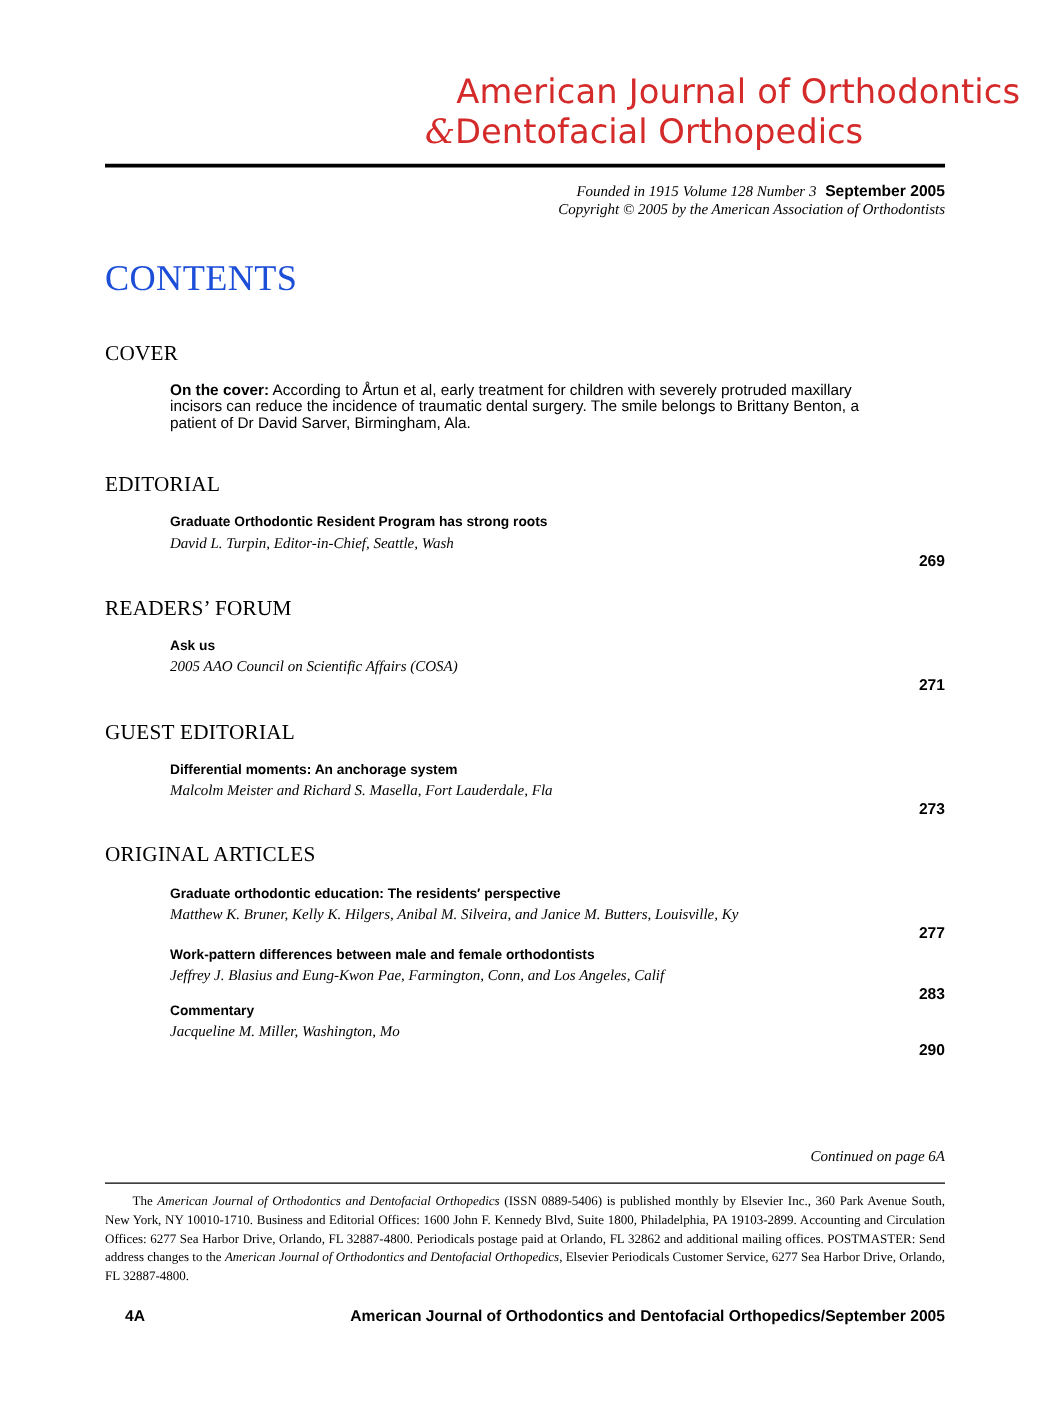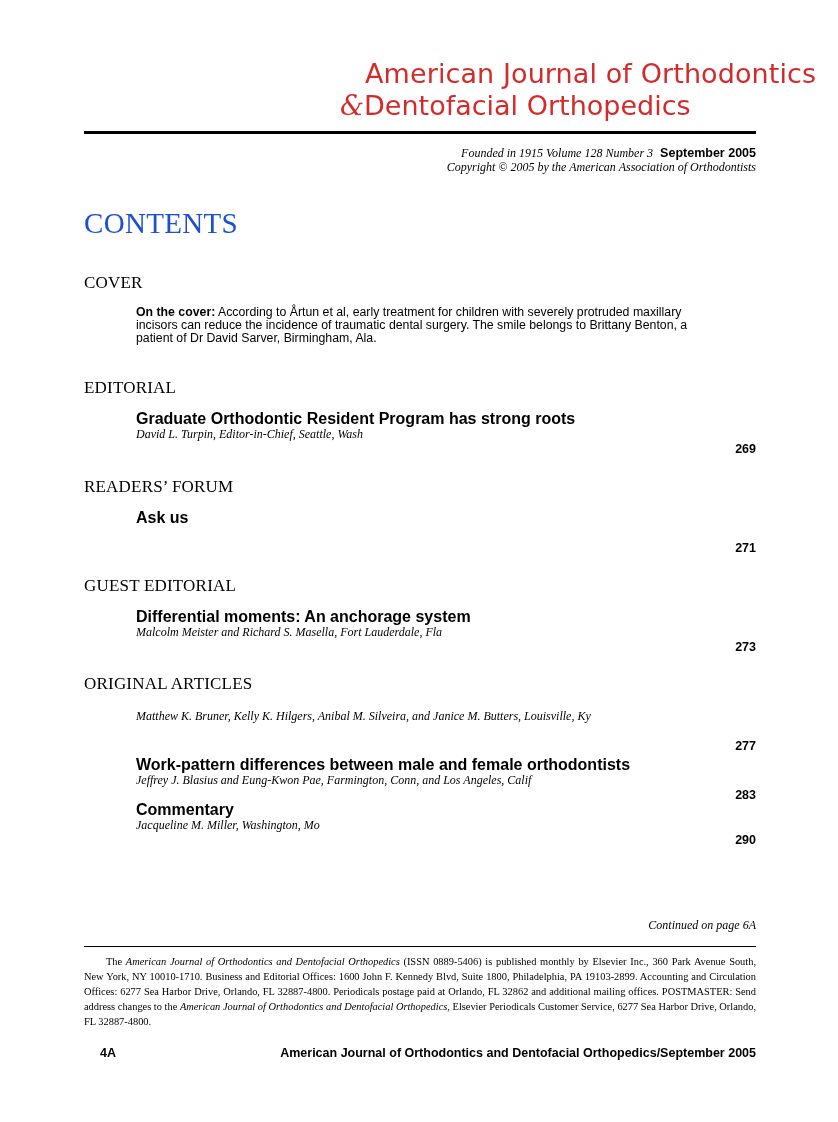--- a/index.html
+++ b/index.html
@@ -17,21 +17,21 @@
       font-family: "Liberation Serif", serif; font-size: 12px; line-height: 14px; }
     .issue-info .it { font-style: italic; }
     .issue-info .date { font-family: "Liberation Sans", sans-serif; font-weight: bold; font-style: normal; font-size: 12.5px; margin-left: 4px; }
 
     .contents-title { position: absolute; left: 84px; top: 207px; font-family: "Liberation Serif", serif;
       font-size: 29px; color: #1d4ed8; letter-spacing: 0.3px; }
 
     .section-head { position: absolute; left: 84px; font-family: "Liberation Serif", serif; font-size: 17px; letter-spacing: 0.2px; }
 
     .entry { position: absolute; left: 136px; width: 620px; }
-    .entry .title { font-family: "Liberation Sans", sans-serif; font-size: 16px; font-weight: bold; line-height: 15px; }
+    .entry .title { font-family: "Liberation Sans", sans-serif; font-size: 11px; font-weight: bold; line-height: 15px; }
     .entry .authors { font-family: "Liberation Serif", serif; font-style: italic; font-size: 12px; line-height: 16px; }
     .entry .page { position: absolute; right: 0; top: 0; font-family: "Liberation Sans", sans-serif; font-weight: bold; font-size: 12.5px; line-height: 15px; margin-top: 31px; }
 
     .cover-text { position: absolute; left: 136px; top: 306px; width: 560px; font-family: "Liberation Sans", sans-serif;
       font-size: 12.3px; line-height: 13px; }
     .cover-text .lead { font-weight: bold; }
 
     .continued { position: absolute; right: 82px; top: 918px; font-family: "Liberation Serif", serif; font-style: italic; font-size: 12px; }
 
     .rule-bottom { position: absolute; left: 84px; top: 946px; width: 672px; height: 1px; background: #000; }
@@ -73,32 +73,34 @@
 <div class="section-head" style="top:378px">EDITORIAL</div>
 <div class="entry" style="top:411px">
   <div class="title">Graduate Orthodontic Resident Program has strong roots</div>
   <div class="authors">David L. Turpin, Editor-in-Chief, Seattle, Wash</div>
   <div class="page">269</div>
 </div>
 
 <div class="section-head" style="top:477px">READERS’ FORUM</div>
 <div class="entry" style="top:510px">
   <div class="title">Ask us</div>
+  <div class="authors">2005 AAO Council on Scientific Affairs (COSA)</div>
   <div class="page">271</div>
 </div>
 
 <div class="section-head" style="top:576px">GUEST EDITORIAL</div>
 <div class="entry" style="top:609px">
   <div class="title">Differential moments: An anchorage system</div>
   <div class="authors">Malcolm Meister and Richard S. Masella, Fort Lauderdale, Fla</div>
   <div class="page">273</div>
 </div>
 
 <div class="section-head" style="top:674px">ORIGINAL ARTICLES</div>
 <div class="entry" style="top:708px">
+  <div class="title">Graduate orthodontic education: The residents′ perspective</div>
   <div class="authors">Matthew K. Bruner, Kelly K. Hilgers, Anibal M. Silveira, and Janice M. Butters, Louisville, Ky</div>
   <div class="page">277</div>
 </div>
 <div class="entry" style="top:757px">
   <div class="title">Work-pattern differences between male and female orthodontists</div>
   <div class="authors">Jeffrey J. Blasius and Eung-Kwon Pae, Farmington, Conn, and Los Angeles, Calif</div>
   <div class="page">283</div>
 </div>
 <div class="entry" style="top:802px">
   <div class="title">Commentary</div>

